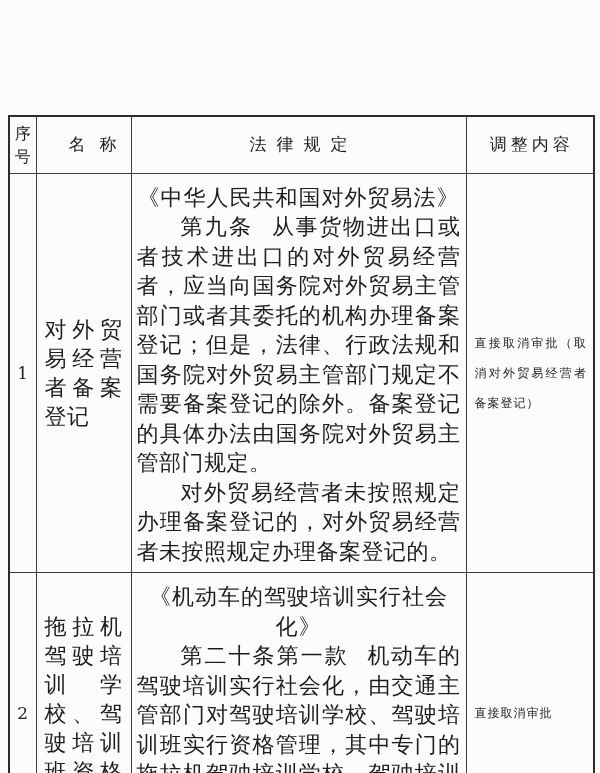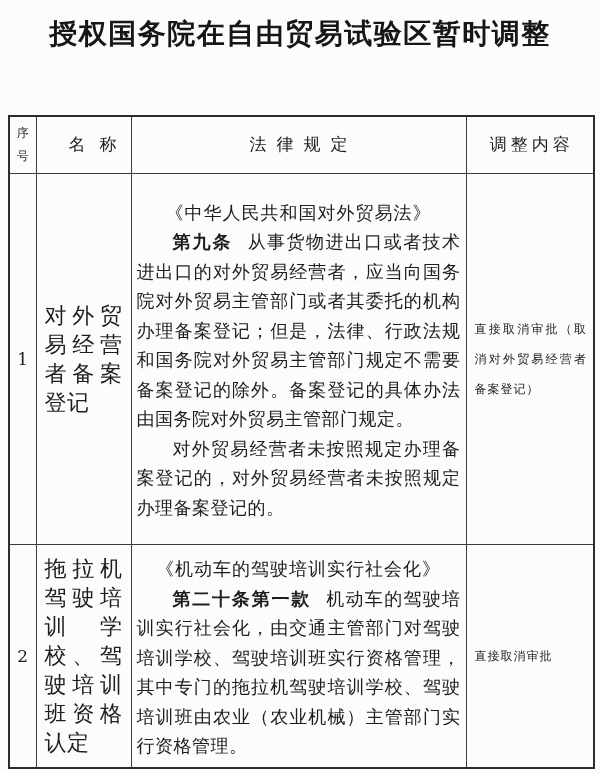--- a/index.html
+++ b/index.html
@@ -56,21 +56,21 @@
   tr.r-hdr  { height: 57px;  }
   tr.r-one  { height: 371px; }
   tr.r-two  { height: 224px; }
 
   
   .hdr-cell { text-align: center; font-size: 17px; }
   .hdr-index-inner {
     width: 18px;
     margin: 0 auto;
     line-height: 23px;
-    font-size: 12px;
+    font-size: 16px;
     text-align: center;
     word-break: break-all;
   }
   .hdr-name   { letter-spacing: 14px; text-indent: 14px; text-align: right; }
   .hdr-legal  { letter-spacing: 10px; text-indent: 10px; }
   .hdr-adjust { letter-spacing: 4px;  text-indent: 4px; margin-left: 43px;  }
 
   
   .idx-cell { text-align: center; font-size: 17px; }
 
@@ -83,50 +83,49 @@
     line-height: 29px;
     letter-spacing: 0.5px;
     text-align: justify;
     word-break: break-all;
   }
 
   
   .legal-cell { vertical-align: top; }
   .legal-inner {
     padding: 9px 5px 6px 5px;
-    font-size: 18px;
+    font-size: 22px;
     line-height: 29.5px;
     letter-spacing: 0.5px;
   }
   .legal-inner p { margin: 0; }
   p.law-title { text-align: center; letter-spacing: 1px; }
   p.art {
     text-indent: 2em;
     text-align: justify;
   }
-  .art-label { font-weight: bold; margin-right: 0.85em; letter-spacing: 1px; }
+  .art-label { font-weight: normal; margin-right: 0.85em; letter-spacing: 1px; }
 
   
   .adjust-cell { vertical-align: middle; }
   .adjust-inner {
     padding: 0 6px 0 8px;
     font-size: 12px;
     line-height: 30px;
     letter-spacing: 1px;
     text-align: justify;
     text-align-last: left;
   }
 </style>
 </head>
 <body>
 
 <div class="page">
 
   <div class="doc-title">
-    <div>授权国务院在自由贸易试验区暂时调整</div>
   </div>
 
   <table class="catalog">
     <colgroup>
       <col style="width:27px">
       <col style="width:95px">
       <col style="width:335px">
       <col style="width:128px">
     </colgroup>
 

